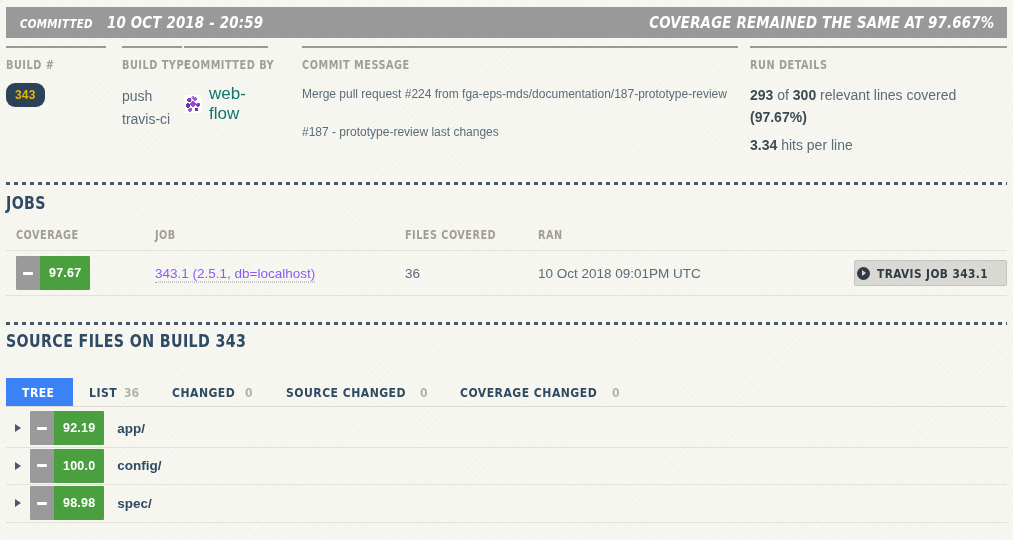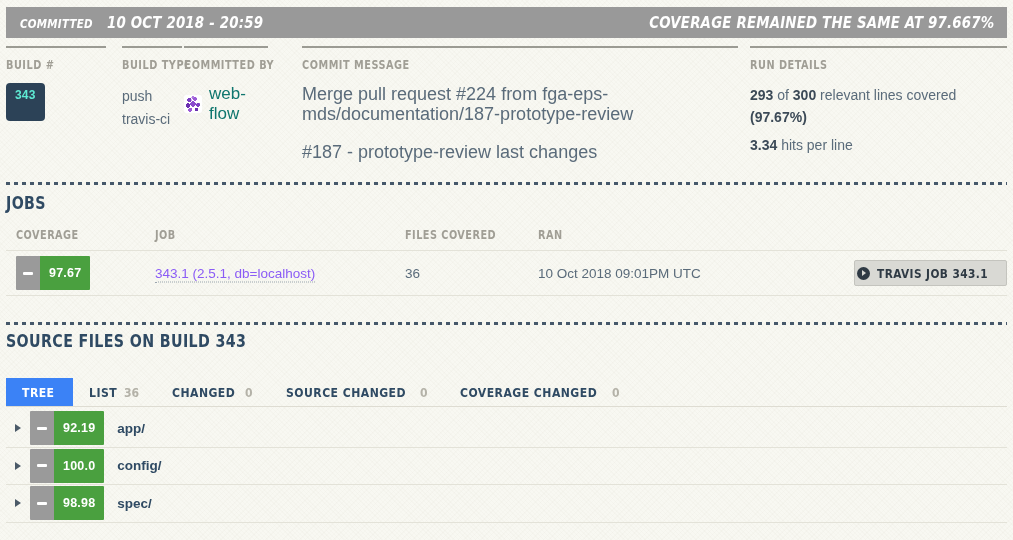--- a/index.html
+++ b/index.html
@@ -77,26 +77,26 @@
 
   .col-build    { left: 6px;   width: 100px; }
   .col-type     { left: 122px; width: 60px;  }
   .col-by       { left: 184px; width: 84px;  }
   .col-msg      { left: 302px; width: 436px; }
   .col-run      { left: 750px; width: 257px; }
 
   .build-badge {
     display: inline-block;
     background: #2c4257;
-    color: #5eead4;
+    color: #eab308;
     font-size: 12px;
     font-weight: bold;
-    padding: 5px 9px 19px 9px;
+    padding: 5px 9px 5px 9px;
     margin-top: 11px;
-    border-radius: 4px;
+    border-radius: 9px;
     letter-spacing: 0.2px;
   }
 
   .build-type-line {
     font-size: 14px;
     color: #5a6b7a;
     margin-top: 13px;
     line-height: 23px;
   }
 
@@ -114,21 +114,21 @@
       radial-gradient(circle at 50% 50%, #8a4ccc 0 2.6px, transparent 2.7px),
       radial-gradient(circle at 78% 55%, #7d3fc4 0 2px, transparent 2.1px),
       radial-gradient(circle at 35% 82%, #9b5ad6 0 2px, transparent 2.1px),
       radial-gradient(circle at 70% 80%, #6b2fb0 0 1.8px, transparent 1.9px),
       radial-gradient(circle at 50% 12%, #b07ae0 0 1.5px, transparent 1.6px),
       #ffffff;
   }
   .committer-name { font-size: 17px; color: #0f766e; }
 
   .commit-text {
-    font-size: 18px;
+    font-size: 12px;
     line-height: 20px;
     color: #5a6b7a;
     margin-top: 12px;
     max-width: 432px;
   }
   .commit-text.second { margin-top: 18px; }
 
   .run-line {
     font-size: 14px;
     color: #5a6b7a;

